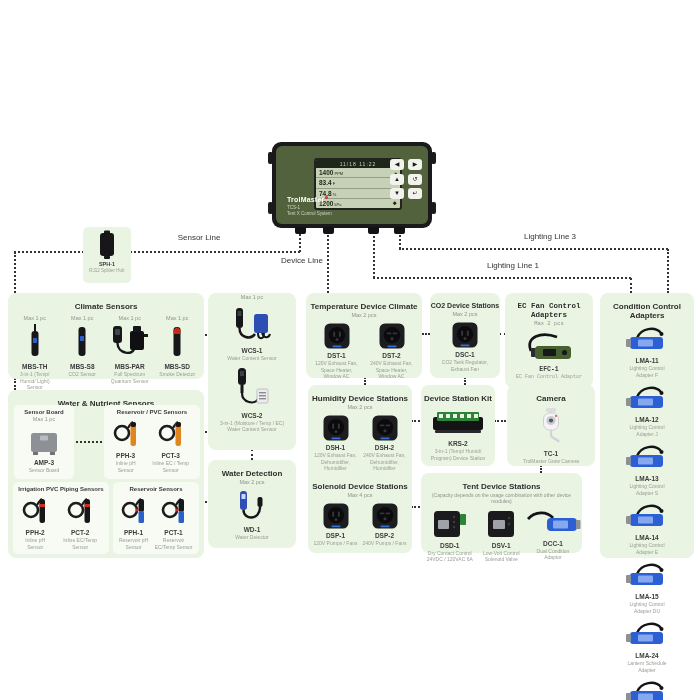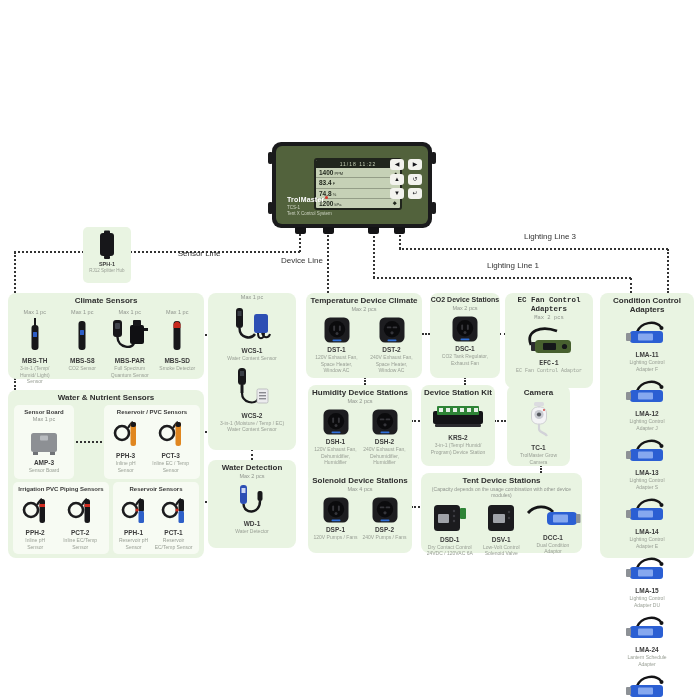--- a/index.html
+++ b/index.html
@@ -4,21 +4,21 @@
 <style>
   html,body{margin:0;padding:0;background:#fff;}
   .canvas{position:relative;width:700px;height:700px;background:#fff;overflow:hidden;
           font-family:"Liberation Sans",sans-serif;}
   
   .dh{position:absolute;border-top:2px dotted #333;height:0;}
   .dv{position:absolute;border-left:2px dotted #333;width:0;}
   .line-label{position:absolute;font-size:8px;color:#333;text-align:center;white-space:nowrap;}
   
   .box{position:absolute;background:#e9f4e2;border-radius:8px;}
-  .box-title{padding-top:3px;font-size:8px;font-weight:700;color:#2e2e2e;text-align:center;line-height:1.15;}
+  .box-title{padding-top:9px;font-size:8px;font-weight:700;color:#2e2e2e;text-align:center;line-height:1.15;}
   .box-max{font-size:5.5px;color:#8f948d;text-align:center;margin-top:1px;}
   .box-sub{font-size:5px;color:#8f948d;text-align:center;padding:1px 5px 0;line-height:1.25;}
   .items{display:flex;justify-content:space-around;align-items:flex-start;margin-top:4px;padding:0 3px;}
   .items.stack{flex-direction:column;align-items:center;gap:5px;margin-top:6px;}
   .items.grid{flex-wrap:wrap;justify-content:space-evenly;margin-top:6px;}
   .item{display:flex;flex-direction:column;align-items:center;text-align:center;}
   .item-max{font-size:5.5px;color:#8f948d;margin-bottom:3px;}
   .item-icon{display:flex;align-items:flex-end;justify-content:center;min-height:27px;}
   .item-model{font-size:6.5px;font-weight:700;color:#3c3c3c;margin-top:3px;}
   .item-desc{font-size:5px;color:#9aa096;line-height:1.3;margin-top:1px;padding:0 2px;}
@@ -38,21 +38,21 @@
   #box-waterdet{left:208px;top:460px;width:88px;height:88px;}
   #box-temp{left:306px;top:293px;width:116px;height:85px;}
   #box-co2{left:430px;top:293px;width:70px;height:85px;}
   #box-co2 .box-title{font-size:7px;}
   #box-ecfan{left:505px;top:293px;width:88px;height:95px;font-family:Liberation Mono, monospace;}
   #box-ecfan .box-title{font-size:7.5px;}
   #box-lighting{left:600px;top:293px;width:94px;height:265px;}
   #box-lighting .item{width:46px;margin-bottom:7px;}
   #box-humidity{left:308px;top:385px;width:104px;height:100px;}
   #box-kit{left:421px;top:385px;width:74px;height:81px;}
-  #box-camera{left:507px;top:385px;width:63px;height:81px;}
+  #box-camera{left:507px;top:385px;width:88px;height:81px;}
   #box-program{left:308px;top:473px;width:104px;height:80px;}
   #box-misc{left:421px;top:473px;width:161px;height:80px;}
   #box-temp .item,#box-humidity .item,#box-program .item{width:52px;}
   #box-misc .item{width:52px;}
   
   .hub{position:absolute;left:83px;top:227px;width:48px;height:56px;background:#e9f4e2;border-radius:5px;
        display:flex;flex-direction:column;align-items:center;}
   .hub .item-icon{min-height:30px;margin-top:3px;}
   .hub .item-model{font-size:5.5px;margin-top:1px;}
   .hub .item-desc{font-size:4.5px;}
@@ -104,21 +104,21 @@
   <div class="dh" style="left:494px;top:420px;width:12px"></div>
   <div class="dh" style="left:411px;top:506px;width:9px"></div>
   <div class="dv" style="left:364px;top:377px;height:8px"></div>
   <div class="dv" style="left:348px;top:465px;height:8px"></div>
   <div class="dv" style="left:464px;top:377px;height:8px"></div>
   <div class="dv" style="left:545px;top:377px;height:8px"></div>
   <div class="dv" style="left:540px;top:465px;height:8px"></div>
   <div class="dv" style="left:14px;top:378px;height:12px"></div>
   <div class="dv" style="left:251px;top:449px;height:11px"></div>
 
-  <div class="line-label" style="left:176px;top:249px;width:46px">Sensor Line</div>
+  <div class="line-label" style="left:176px;top:233px;width:46px">Sensor Line</div>
   <div class="line-label" style="left:278px;top:256px;width:48px">Device Line</div>
   <div class="line-label" style="left:455px;top:261px;width:116px">Lighting Line 1</div>
   <div class="line-label" style="left:492px;top:232px;width:116px">Lighting Line 3</div>
 
   <div class="hub">
     <div class="item-icon" id="hub-icon">
         <svg width="22" height="30" viewBox="0 0 22 30">
           <rect x="4" y="3" width="14" height="23" rx="3" fill="#17171a"></rect>
           <rect x="8" y="0.5" width="6" height="4" rx="1" fill="#17171a"></rect>
           <rect x="8" y="25.5" width="6" height="3.5" rx="1" fill="#17171a"></rect>

